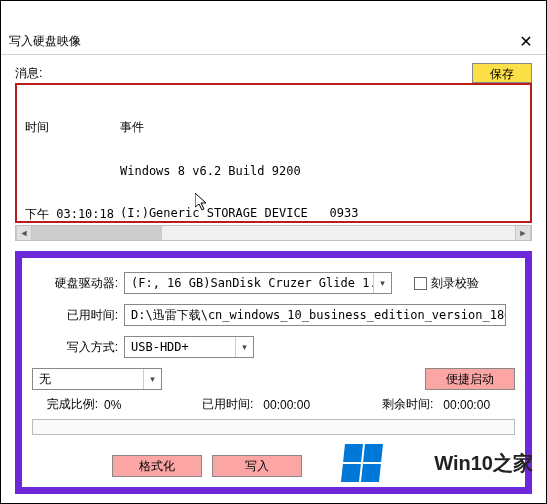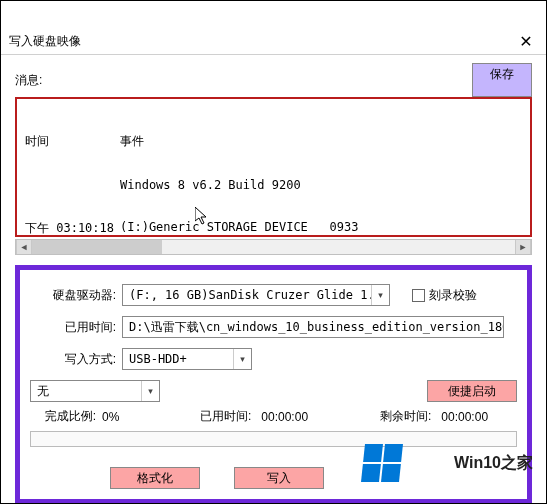--- a/index.html
+++ b/index.html
@@ -35,23 +35,23 @@
   }
   .content { padding: 8px 14px 0 14px; }
   .msg-row {
     display: flex;
     align-items: center;
     margin-bottom: 0;
   }
   .msg-label { flex: 1; }
   .save-btn {
     width: 60px;
-    height: 34px;
+    height: 20px;
     border: 1px solid #888;
-    background: #c4b5fd;
+    background: #fde047;
     text-align: center;
     line-height: 20px;
     cursor: pointer;
   }
   .log-box {
     border: 2px solid #b91c1c;
     height: 140px;
     padding: 6px 8px;
     font-family: "SimSun", "NSimSun", monospace;
     font-size: 12px;
@@ -90,21 +90,21 @@
   .hscroll-track { flex: 1; position: relative; }
   .hscroll-thumb {
     position: absolute;
     left: 0;
     top: 0;
     width: 130px;
     height: 14px;
     background: #cdcdcd;
   }
   .form-area {
-    border: 5px solid #6d28d9;
+    border: 7px solid #6d28d9;
     margin-top: 10px;
     padding: 14px 10px 10px 10px;
   }
   .form-row {
     display: flex;
     align-items: center;
     margin-bottom: 10px;
   }
   .form-label {
     width: 92px;
@@ -174,21 +174,21 @@
   }
   .progress-row .seg { display: flex; align-items: center; }
   .progress-bar {
     margin-top: 6px;
     height: 16px;
     border: 1px solid #bbb;
     background: #fafafa;
   }
   .bottom-btns {
     display: flex;
-    gap: 34px;
+    gap: 10px;
     margin-top: 20px;
     margin-left: 80px;
   }
   .bottom-btns .btn { width: 90px; }
   .logo {
     position: absolute;
     right: 14px;
     bottom: 22px;
     display: flex;
     align-items: center;
@@ -196,21 +196,21 @@
   }
   .winflag {
     display: grid;
     grid-template-columns: 18px 18px;
     grid-template-rows: 18px 18px;
     gap: 2px;
     transform: skewX(-6deg);
   }
   .winflag div { background: #0078d7; }
   .logo-text {
-    font-size: 16px;
+    font-size: 20px;
     font-weight: bold;
     color: #222;
     font-family: "Microsoft YaHei", sans-serif;
     margin-left: 47px;
   }
 </style>
 </head>
 <body>
 
 <div class="titlebar">

